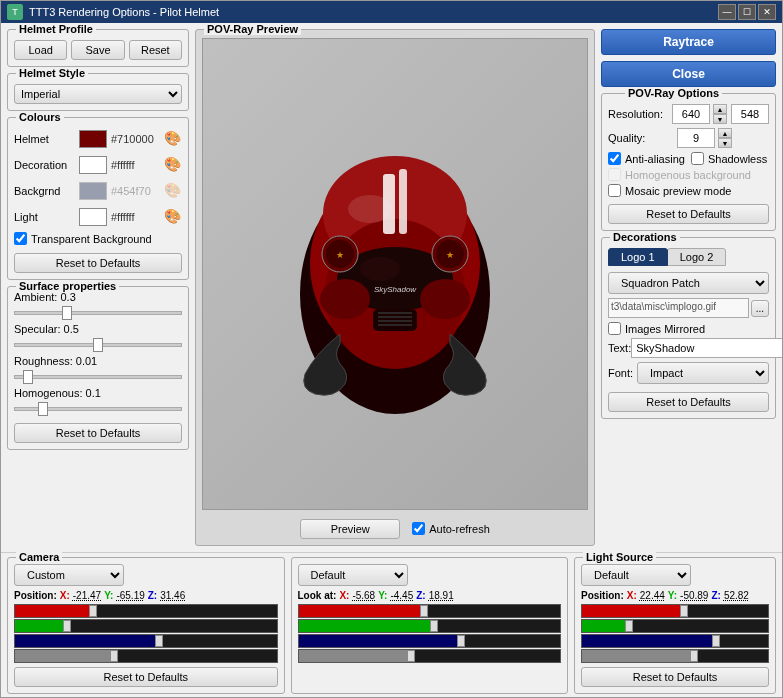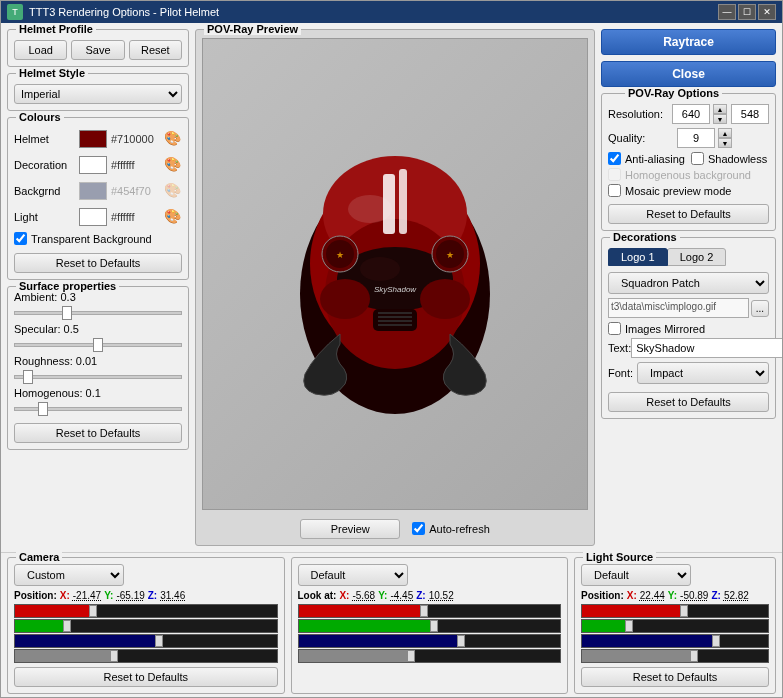--- a/index.html
+++ b/index.html
@@ -838,21 +838,21 @@
             <option>Default</option>
           </select>
         </div>
         <div class="cam-coords">
           <span class="coord-label">Look at:</span>
           <span class="coord-x">X:</span>
           <span class="coord-val">-5.68</span>
           <span class="coord-y">Y:</span>
           <span class="coord-val">-4.45</span>
           <span class="coord-z">Z:</span>
-          <span class="coord-val">10.52</span>
+          <span class="coord-val">18.91</span>
         </div>
         <div class="cam-sliders">
           <div class="cam-slider">
             <div class="cam-slider-fill-r" style="width:48%;"></div>
             <div class="cam-slider-thumb" style="left:48%;"></div>
           </div>
           <div class="cam-slider">
             <div class="cam-slider-fill-g" style="width:52%;"></div>
             <div class="cam-slider-thumb" style="left:52%;"></div>
           </div>

